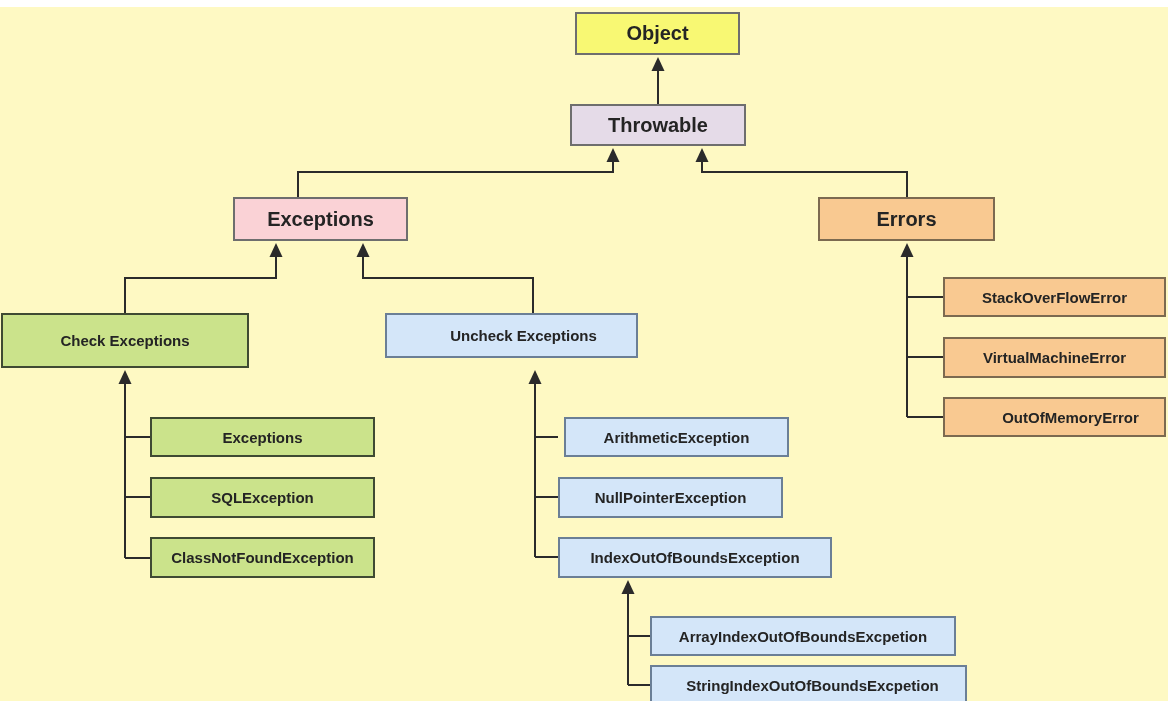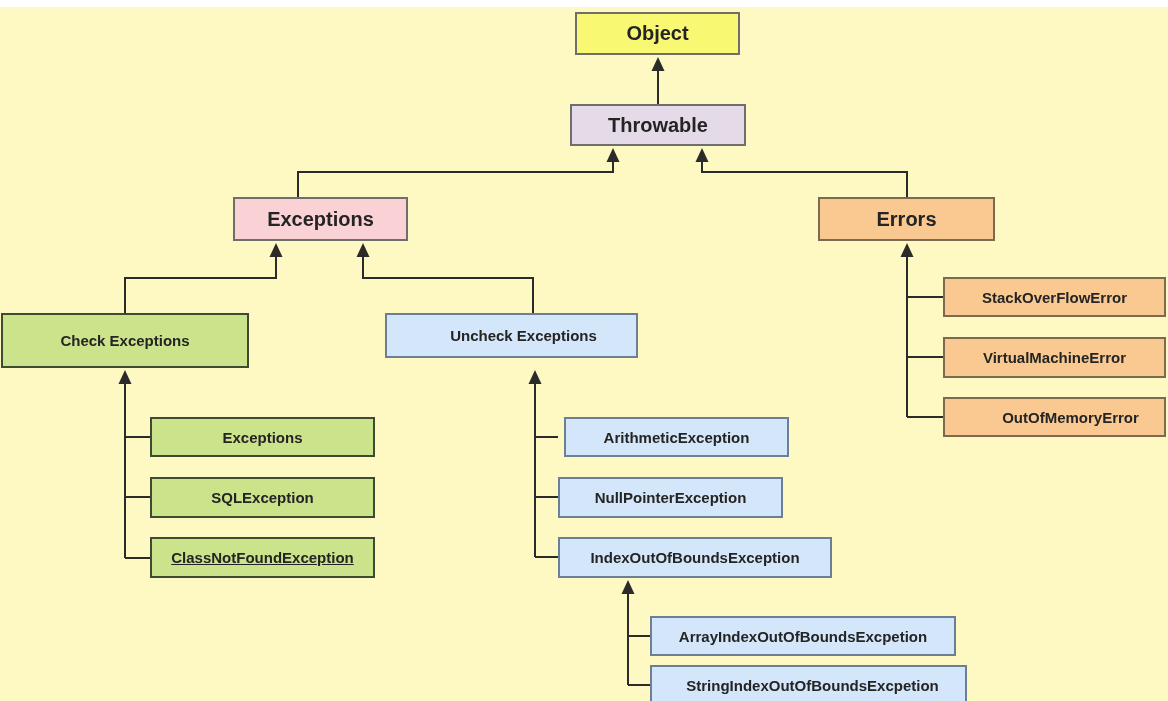--- a/index.html
+++ b/index.html
@@ -95,21 +95,21 @@
   <div class="node big orange-border" id="n-errors" style="background-color: rgb(249, 201, 145);">Errors</div>
 
   <div class="node mid green-border" id="n-check" style="background-color: rgb(203, 227, 139);">Check Exceptions</div>
 
   <div class="node mid blue-border" id="n-uncheck" style="background-color: rgb(212, 230, 249);">Uncheck Exceptions</div>
 
   <div class="node small green-border" id="n-io" style="background-color: rgb(203, 227, 139);">Exceptions</div>
 
   <div class="node small green-border" id="n-sql" style="background-color: rgb(203, 227, 139);">SQLException</div>
 
-  <div class="node small green-border" id="n-cnf" style="background-color: rgb(203, 227, 139); text-decoration: underline;">ClassNotFoundException</div>
+  <div class="node small green-border" id="n-cnf" style="background-color: rgb(203, 227, 139);">ClassNotFoundException</div>
 
   <div class="node small blue-border" id="n-arith" style="background-color: rgb(212, 230, 249);">ArithmeticException</div>
 
   <div class="node small blue-border" id="n-npe" style="background-color: rgb(212, 230, 249);">NullPointerException</div>
 
   <div class="node small blue-border" id="n-ioob" style="background-color: rgb(212, 230, 249);">IndexOutOfBoundsException</div>
 
   <div class="node small blue-border" id="n-aioob" style="background-color: rgb(212, 230, 249);">ArrayIndexOutOfBoundsExcpetion</div>
 
   <div class="node small blue-border" id="n-sioob" style="background-color: rgb(212, 230, 249); padding-left: 8px;">StringIndexOutOfBoundsExcpetion</div>

